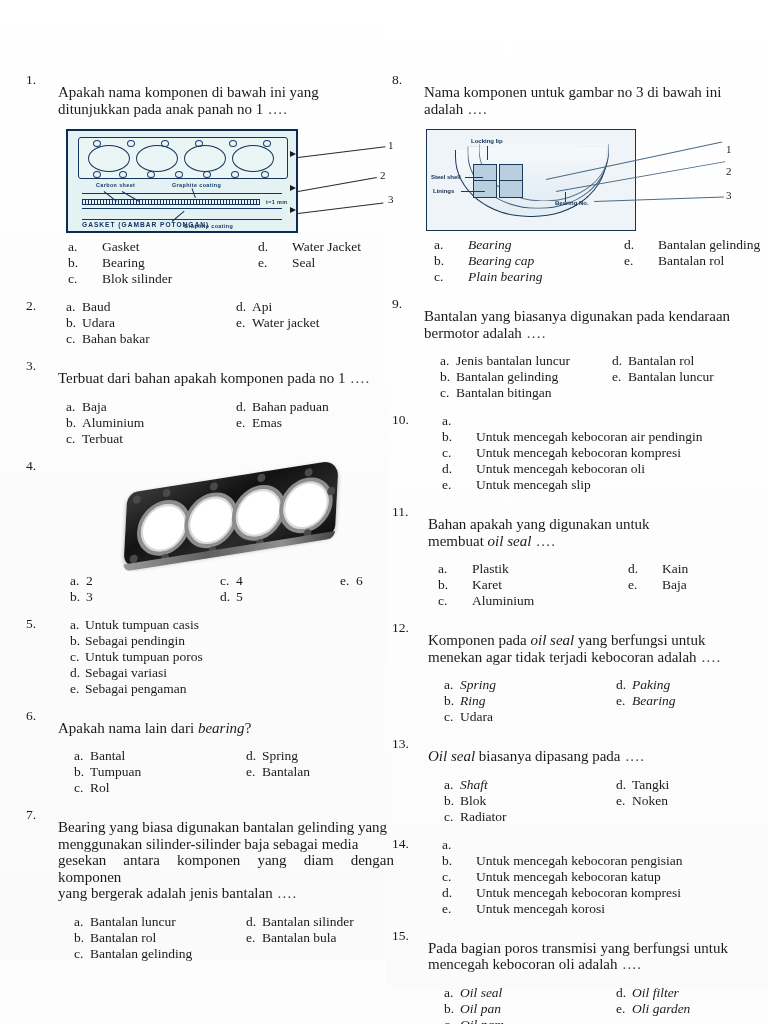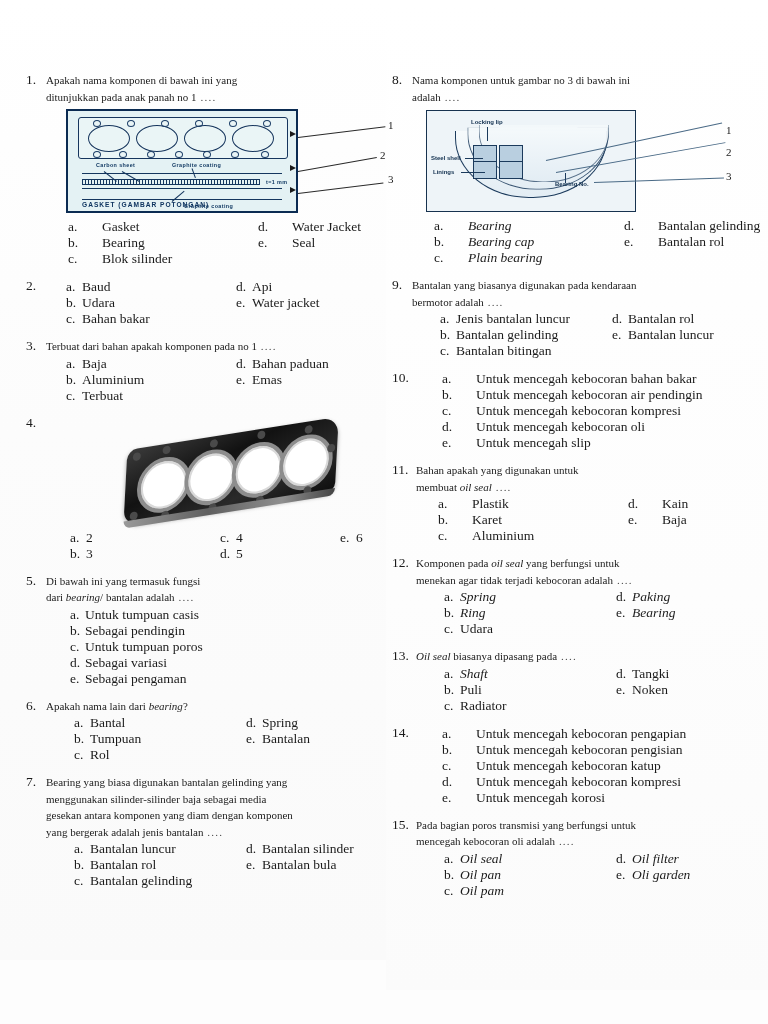--- a/index.html
+++ b/index.html
@@ -53,23 +53,23 @@
   .q-num {
     flex: 0 0 auto;
     width: 24px;
     font-size: 13.5px;
     line-height: 16.5px;
     text-align: left;
   }
   .q-num.narrow { width: 20px; }
   .q-body { flex: 1 1 auto; }
   .q-text {
-    font-size: 11px;
+    font-size: 15px;
     line-height: 16.5px;
-    margin: 0;
+    margin: 12px;
   }
   .q-text.justify { text-align: justify; }
   .it { font-style: italic; }
   .dots { letter-spacing: 1.2px; color: #4a4a4a; }
 
   .opts {
     margin: 1px 0 0 0;
     padding: 0;
     position: relative;
   }
@@ -519,21 +519,20 @@
                   <span class="opt-key">d.</span>
                   <span class="opt-txt">5</span>
                 </div>
               </div>
             </div>
           </div>
         </div>
         <div class="q">
           <div class="q-num narrow">5.</div>
           <div class="q-body">
-            <p class="q-text">Di bawah ini yang termasuk fungsi<br>dari <i class="it">bearing</i>/ bantalan adalah<span class="dots"> ....</span></p>
             <div class="opts stack">
               <div class="opt-row">
                 <div class="opt">
                   <span class="opt-key">a.</span>
                   <span class="opt-txt">Untuk tumpuan casis</span>
                 </div>
               </div>
               <div class="opt-row">
                 <div class="opt">
                   <span class="opt-key">b.</span>
@@ -726,21 +725,20 @@
             </div>
           </div>
         </div>
         <div class="q">
           <div class="q-num">10.</div>
           <div class="q-body">
             <div class="opts stack-wide">
               <div class="opt-row">
                 <div class="opt">
                   <span class="opt-key wide">a.</span>
-                  <span class="opt-txt">Untuk mencegah kebocoran bahan bakar</span>
                 </div>
               </div>
               <div class="opt-row">
                 <div class="opt">
                   <span class="opt-key wide">b.</span>
                   <span class="opt-txt">Untuk mencegah kebocoran air pendingin</span>
                 </div>
               </div>
               <div class="opt-row">
                 <div class="opt">
@@ -842,21 +840,21 @@
                   <span class="opt-txt it">Shaft</span>
                 </div>
                 <div class="opt">
                   <span class="opt-key">d.</span>
                   <span class="opt-txt">Tangki</span>
                 </div>
               </div>
               <div class="opt-row">
                 <div class="opt">
                   <span class="opt-key">b.</span>
-                  <span class="opt-txt">Puli</span>
+                  <span class="opt-txt">Blok</span>
                 </div>
                 <div class="opt">
                   <span class="opt-key">e.</span>
                   <span class="opt-txt">Noken</span>
                 </div>
               </div>
               <div class="opt-row">
                 <div class="opt">
                   <span class="opt-key">c.</span>
                   <span class="opt-txt">Radiator</span>
@@ -865,21 +863,20 @@
             </div>
           </div>
         </div>
         <div class="q">
           <div class="q-num">14.</div>
           <div class="q-body">
             <div class="opts stack-wide">
               <div class="opt-row">
                 <div class="opt">
                   <span class="opt-key wide">a.</span>
-                  <span class="opt-txt">Untuk mencegah kebocoran pengapian</span>
                 </div>
               </div>
               <div class="opt-row">
                 <div class="opt">
                   <span class="opt-key wide">b.</span>
                   <span class="opt-txt">Untuk mencegah kebocoran pengisian</span>
                 </div>
               </div>
               <div class="opt-row">
                 <div class="opt">

